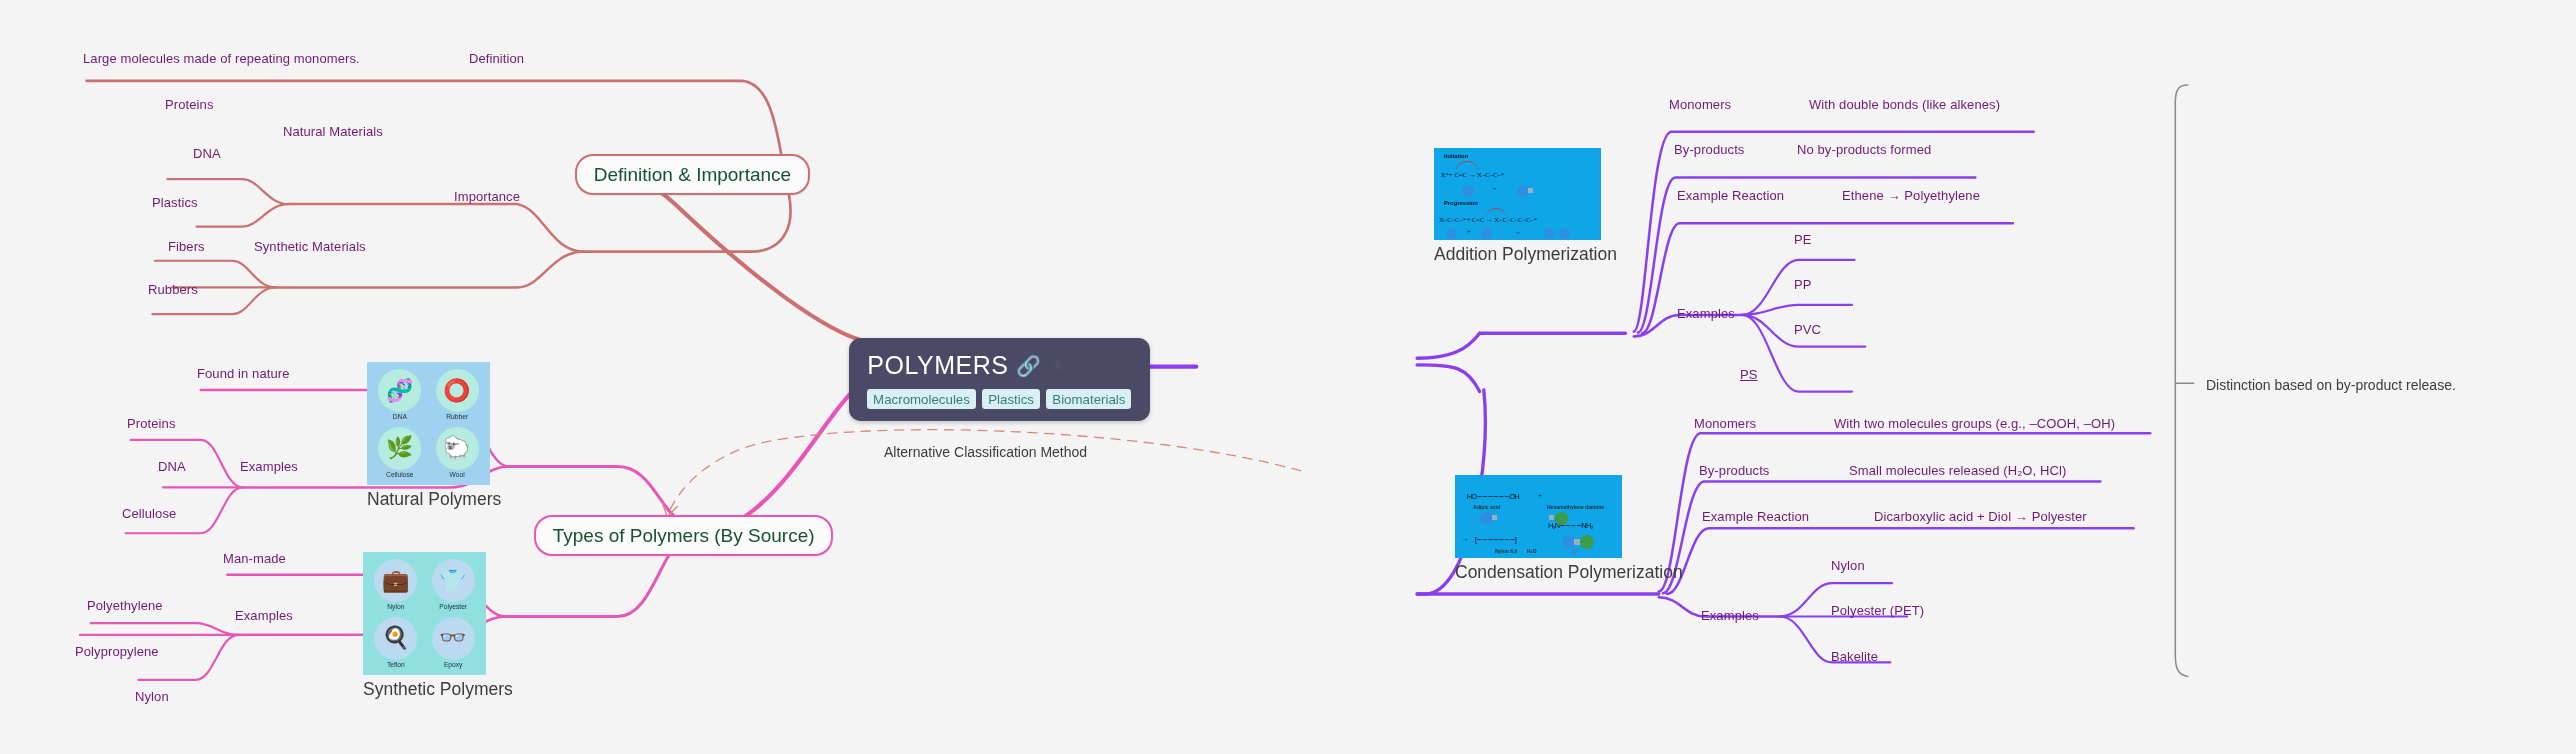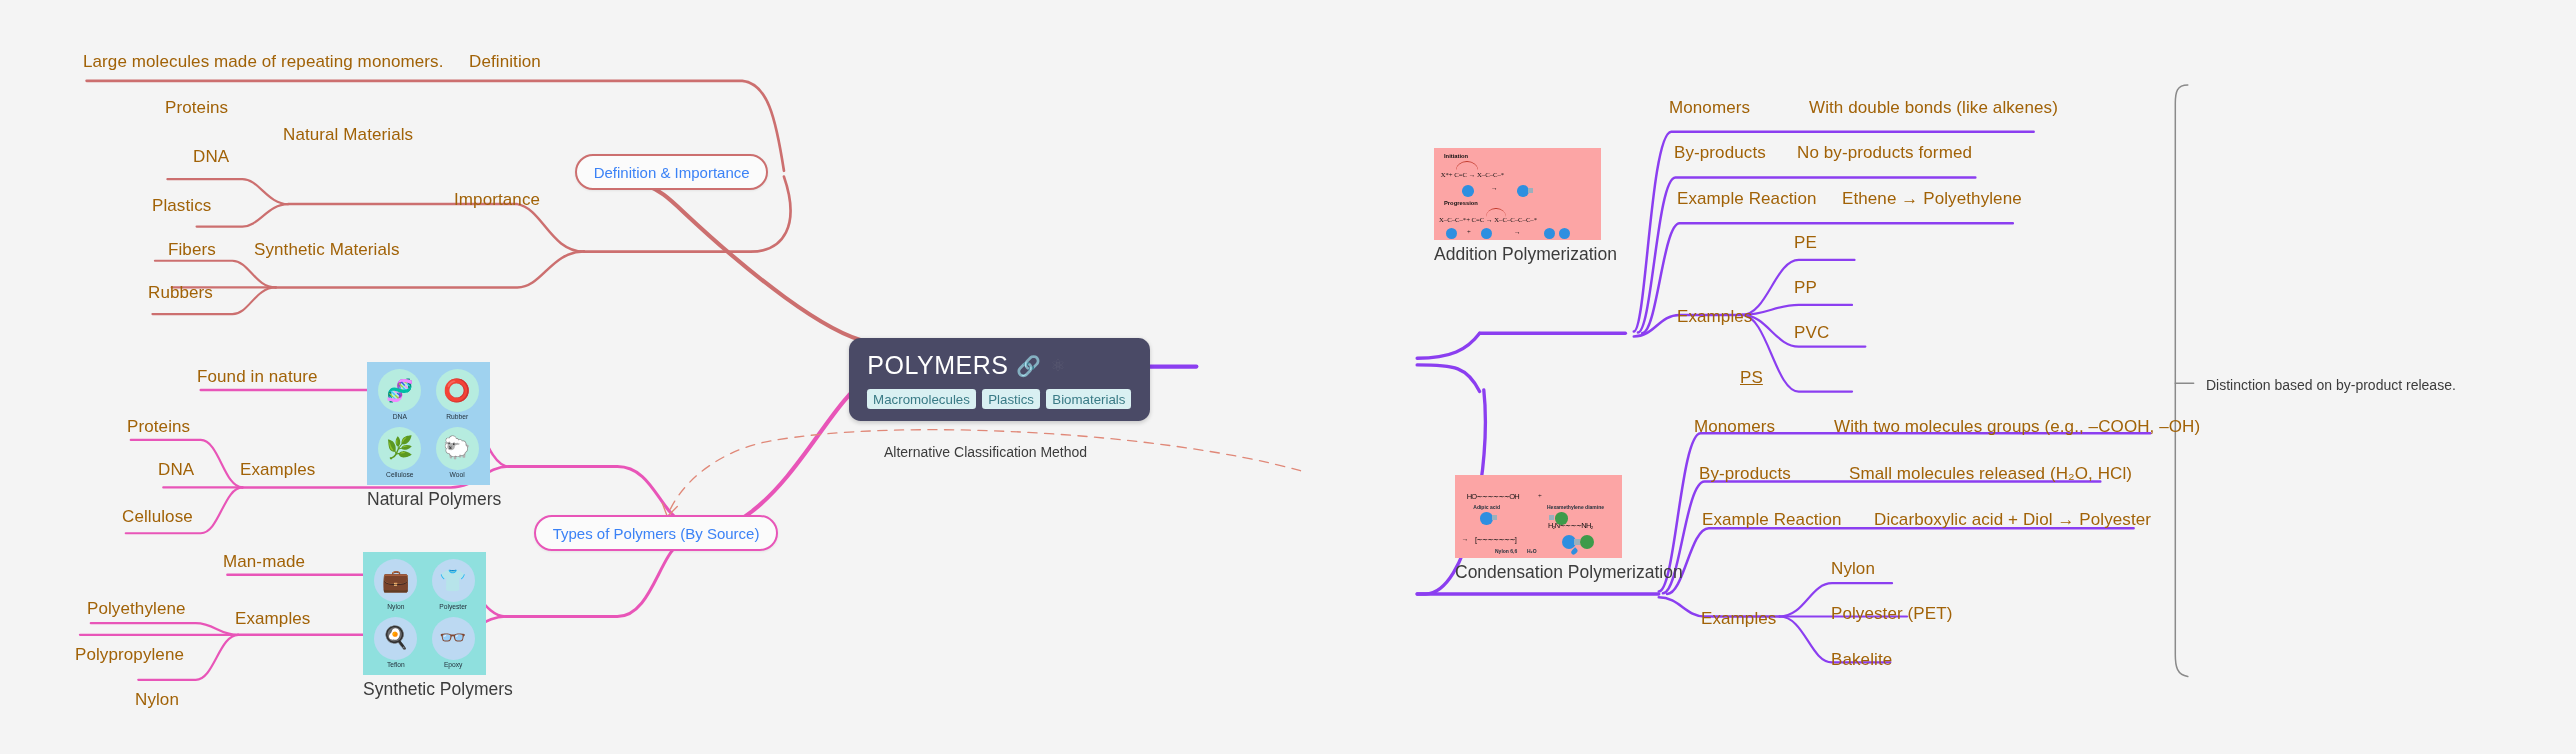--- a/index.html
+++ b/index.html
@@ -9,22 +9,22 @@
     font-family:"Liberation Sans", sans-serif;
     overflow:hidden;
     position:relative;
   }
   #canvas{position:absolute;inset:0;width:2576px;height:754px;}
   svg.links{position:absolute;left:0;top:0;width:2576px;height:754px;pointer-events:none;}
 
   
   .lbl{
     position:absolute;
-    color:#a16207;
-    font-size:17px;
+    color:#701a75;
+    font-size:13px;
     line-height:1.15;
     white-space:nowrap;
     letter-spacing:0.1px;
   }
 
   
   #central{
     position:absolute;
     background:#4a4a66;
     border-radius:11.7px;
@@ -49,22 +49,22 @@
     white-space:nowrap;
   }
 
   
   .pill{
     position:absolute;
     background:#fbfbfb;
     border:2.5px solid #cc6f6f;
     border-radius:18.3px;
     padding:7.5px 16.7px;
-    font-size:15px;
-    color:#3b82f6;
+    font-size:19px;
+    color:#14532d;
     white-space:nowrap;
     box-shadow:0 0.8px 2.5px rgba(0,0,0,.08);
   }
   .pill.purple{border-color:#8b3ef0;}
   .pill.pink{border-color:#e855b8;}
 
   
   .imgnode{position:absolute;text-align:center;}
   .imgnode .cap{
     font-size:17.5px;color:#3c3c3c;margin-top:4.2px;white-space:nowrap;
@@ -81,21 +81,21 @@
     width:43px;height:43px;border-radius:50%;
     display:flex;align-items:center;justify-content:center;
     font-size:22px;line-height:1;
   }
   .grid4.nat .bubble{background:#b6ecdf;}
   .grid4.syn .bubble{background:#bcd9f2;}
   .cellcap{font-size:6.7px;color:#24323d;margin-top:0.8px;white-space:nowrap;}
 
   
   .chem{
-    width:167px;height:92px;background:#fca5a5;position:relative;overflow:hidden;
+    width:167px;height:92px;background:#0ea5e9;position:relative;overflow:hidden;
   }
   .chem .cTitle{position:absolute;font-size:5.8px;font-weight:bold;color:#111;}
   .chem .cFormula{position:absolute;font-size:6.7px;color:#111;font-family:"Liberation Serif",serif;white-space:nowrap;}
   .chem .dot{position:absolute;border-radius:50%;}
   .chem .blue{background:#2e8fe0;}
   .chem .green{background:#3d9b4a;}
   .chem .tab{position:absolute;background:#9bb0bd;}
   .chem .arc{
     position:absolute;border:1.3px solid #c0392b;border-bottom:none;border-left:none;border-right:none;
     border-radius:50%/100% 100% 0 0;height:8.3px;

